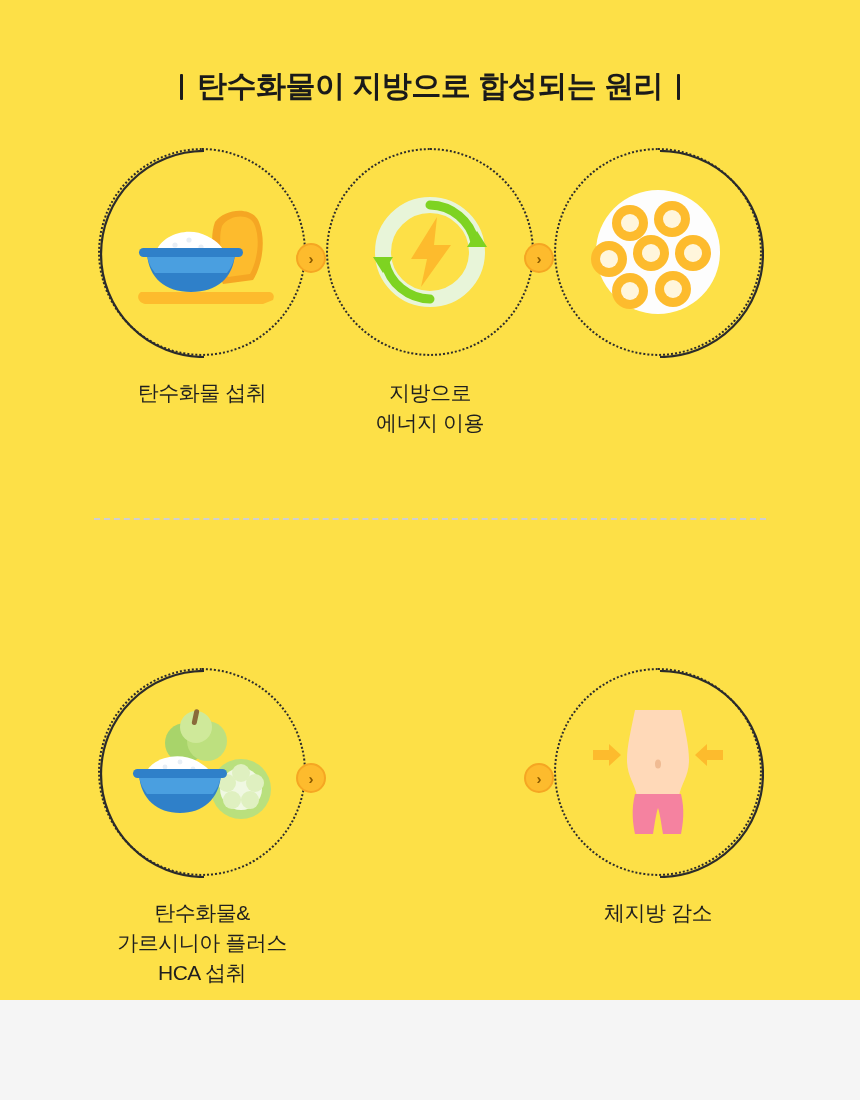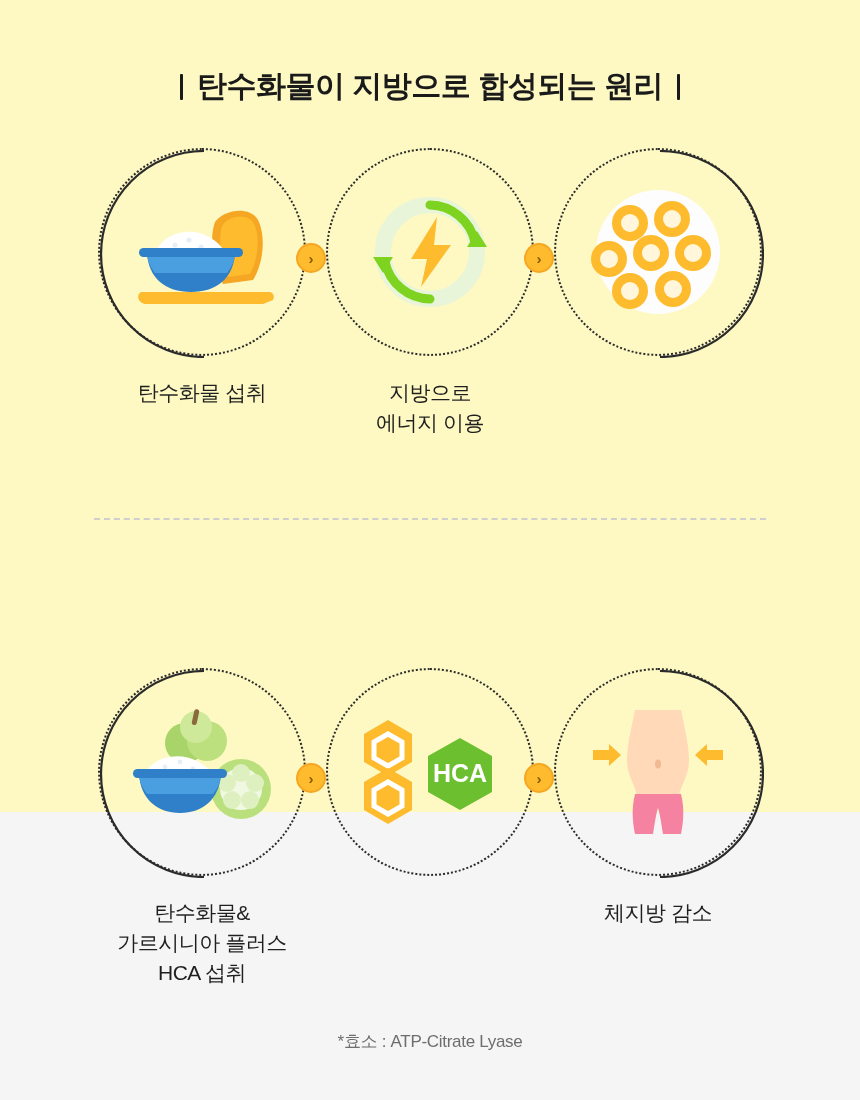--- a/index.html
+++ b/index.html
@@ -8,22 +8,22 @@
   }
   body {
     width: 860px; height: 1100px;
     background: #f5f5f5;
     font-family: "Liberation Sans", sans-serif;
     color: #222;
     overflow: hidden;
   }
   .page {
     position: relative;
-    width: 860px; height: 812px;
-    background: #fef9c3;
+    width: 860px; height: 1000px;
+    background: #fde047;
   }
 
   
   .section-title {
     display: flex;
     align-items: center;
     justify-content: center;
     gap: 14px;
     font-size: 30px;
     font-weight: bold;
@@ -252,34 +252,20 @@
           </svg>
         </div>
       </div>
       <div class="node-caption">탄수화물&amp;
 가르시니아 플러스
 HCA 섭취</div>
       <div class="chev" style="right:-10px;">›</div>
     </div>
 
     <div class="node">
-      <div class="circle">
-        <div class="icon-wrap">
-          <svg width="160" height="140" viewBox="0 0 160 140">
-
-            <polygon points="38,18 62,32 62,60 38,74 14,60 14,32" fill="#fdbb2d"></polygon>
-            <polygon points="38,32 52,40 52,56 38,64 24,56 24,40" fill="none" stroke="#ffffff" stroke-width="5"></polygon>
-            <polygon points="38,66 62,80 62,108 38,122 14,108 14,80" fill="#fdbb2d"></polygon>
-            <polygon points="38,80 52,88 52,104 38,112 24,104 24,88" fill="none" stroke="#ffffff" stroke-width="5"></polygon>
-
-            <polygon points="110,36 142,54 142,90 110,108 78,90 78,54" fill="#6cbf2f"></polygon>
-            <text x="110" y="80" font-family="Liberation Sans, sans-serif" font-size="25" font-weight="bold" fill="#ffffff" text-anchor="middle">HCA</text>
-          </svg>
-        </div>
-      </div>
       <div class="chev" style="right:-10px;">›</div>
     </div>
 
     <div class="node">
       <div class="circle">
         <svg class="arc-svg" width="208" height="208" viewBox="0 0 208 208">
           <path d="M 104 1 A 103 103 0 0 1 104 207" fill="none" stroke="#2b2b2b" stroke-width="2.2"></path>
         </svg>
         <div class="icon-wrap">
           <svg width="150" height="140" viewBox="0 0 150 140">
@@ -294,17 +280,14 @@
               <path d="M10 48 L26 48 L26 42 L38 53 L26 64 L26 58 L10 58 Z"></path>
               <path d="M140 48 L124 48 L124 42 L112 53 L124 64 L124 58 L140 58 Z"></path>
             </g>
           </svg>
         </div>
       </div>
       <div class="node-caption">체지방 감소</div>
     </div>
   </div>
 
-  <div id="footnote1">
-    <div class="footnote">*효소 : ATP-Citrate Lyase</div>
-  </div>
 
 </div>
 
 </body></html>

